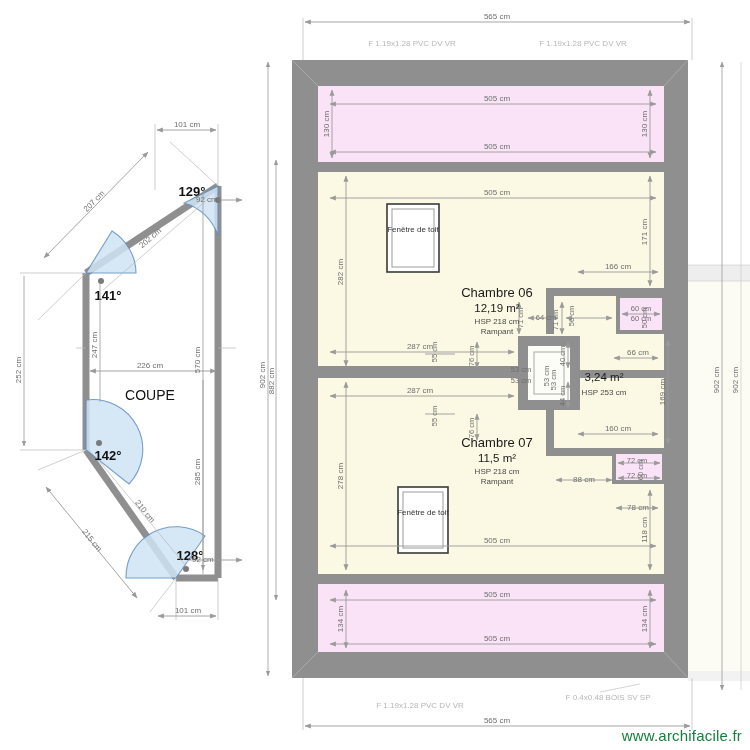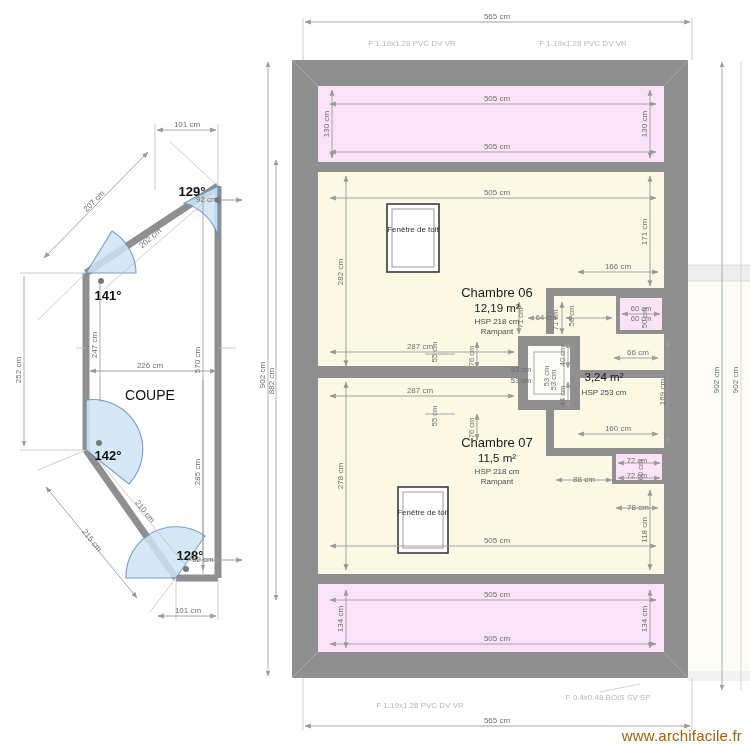--- a/index.html
+++ b/index.html
@@ -63,21 +63,21 @@
     font-family:"Liberation Sans", sans-serif;
     font-size:8px;
     fill:#333;
     text-anchor:middle;
   }
   .wm{
     position:absolute;
     right:8px;bottom:6px;
     font-family:"Liberation Sans", sans-serif;
     font-size:15px;
-    color:#a16207;
+    color:#15803d;
     letter-spacing:.2px;
   }
 </style>
 </head>
 <body>
 
 <div id="stage">
 
 <svg width="750" height="750" viewBox="0 0 750 750">
   <defs>

